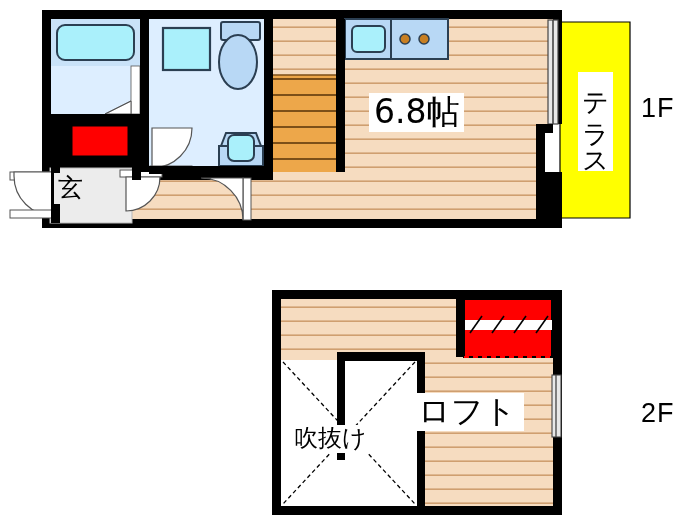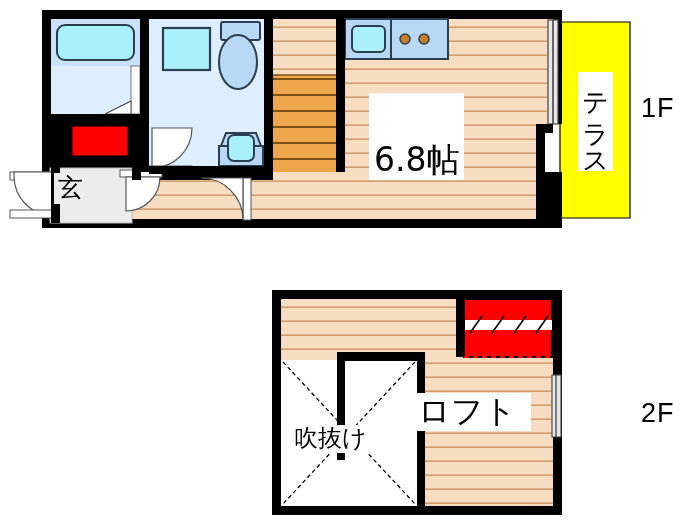--- a/index.html
+++ b/index.html
@@ -47,25 +47,25 @@
     text-align: center;
     line-height: 1.04;
     white-space: nowrap;
   }
   #label-yoshitsu {
     left: 369px; top: 93px;
     font-size: 33px;
     padding: 2px 5px 3px 5px;
     font-weight: 400;
   }
-  #label-yoshitsu .ln2 { letter-spacing: 0px; margin-top: 48px; }
+  #label-yoshitsu .ln2 { letter-spacing: 0px; }
   #label-loft {
     left: 413px; top: 393px;
     font-size: 32px;
-    padding: 2px 15px 3px 5px;
+    padding: 2px 8px 3px 5px;
   }
   #label-fukinuke {
     left: 291px; top: 425px;
     font-size: 24px;
     padding: 1px 3px 2px 3px;
   }
   #label-terrace {
     left: 578px; top: 72px;
     font-size: 26px;
     padding: 4px 3px 6px 3px;

